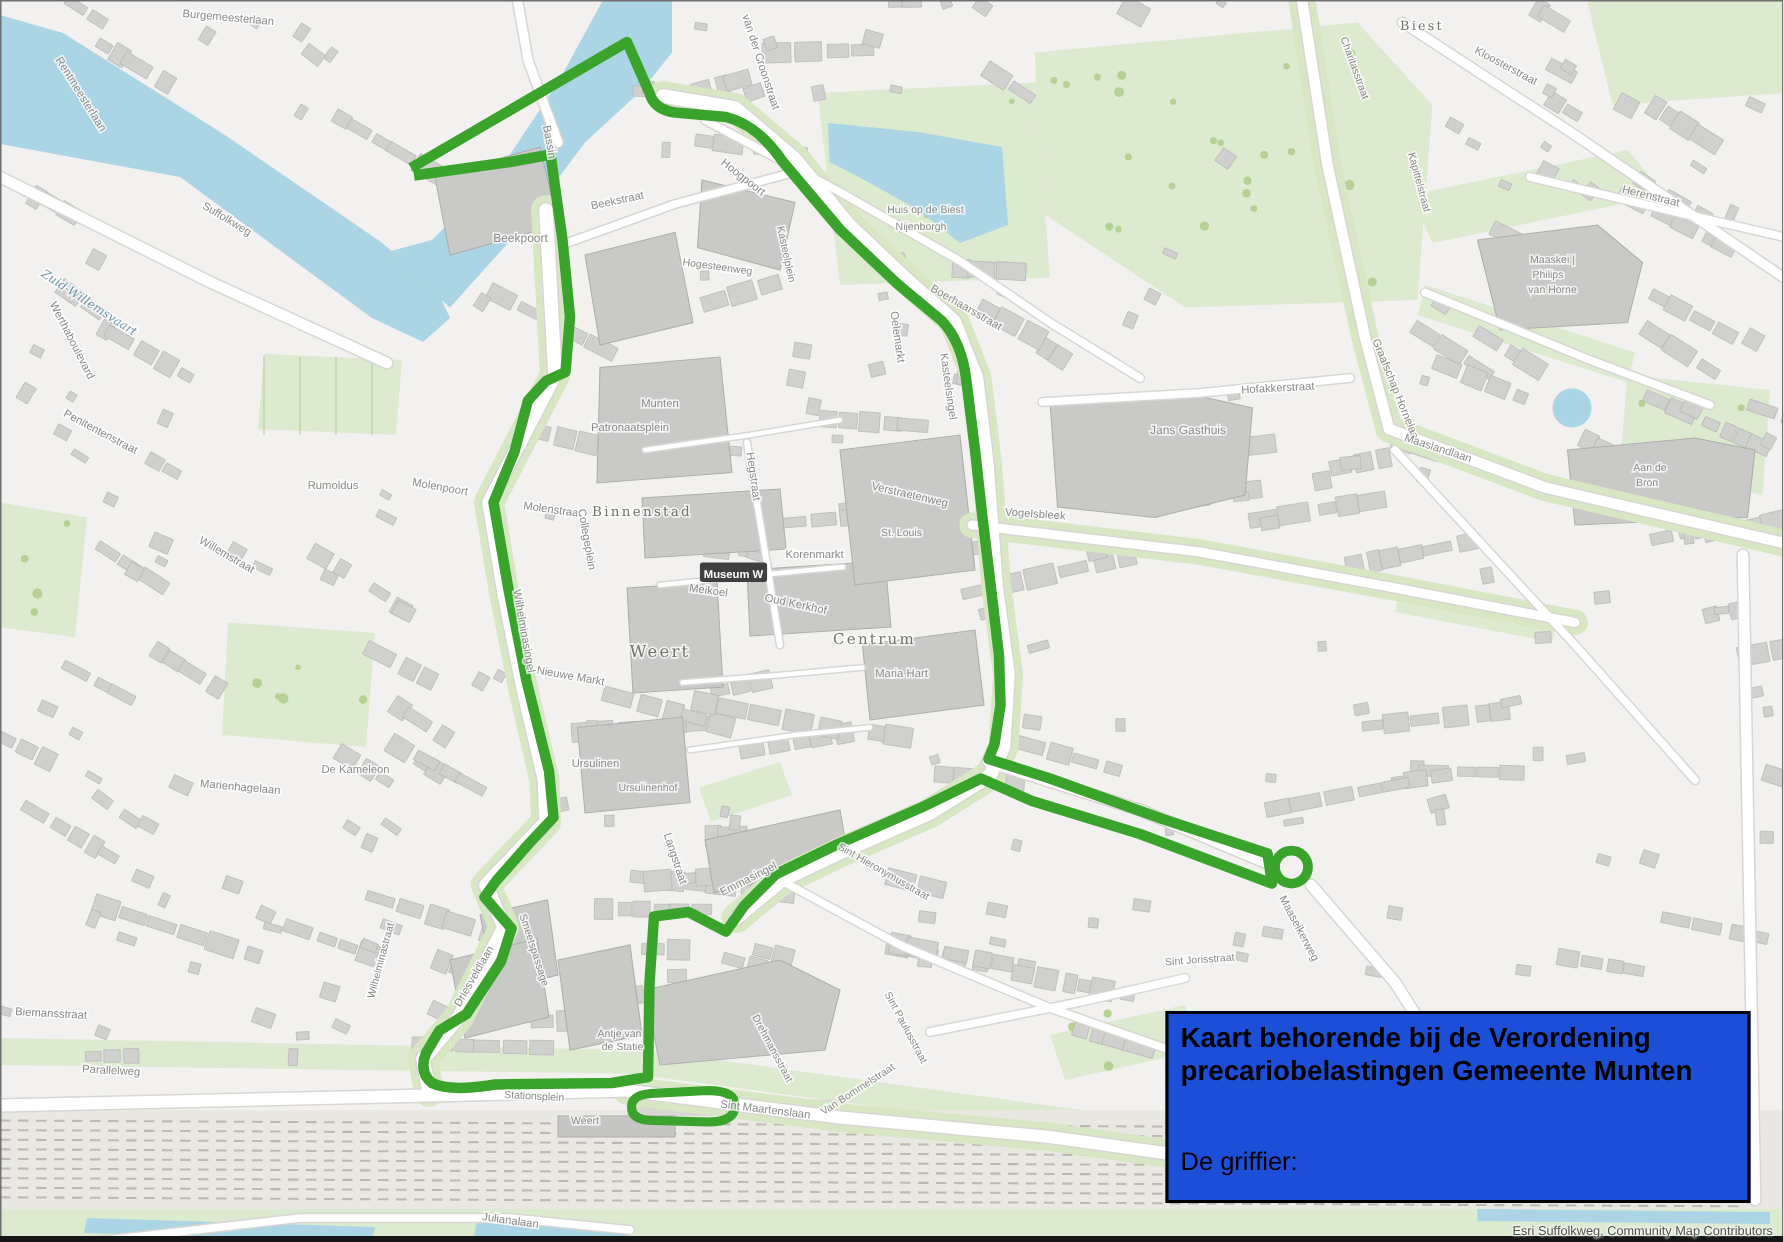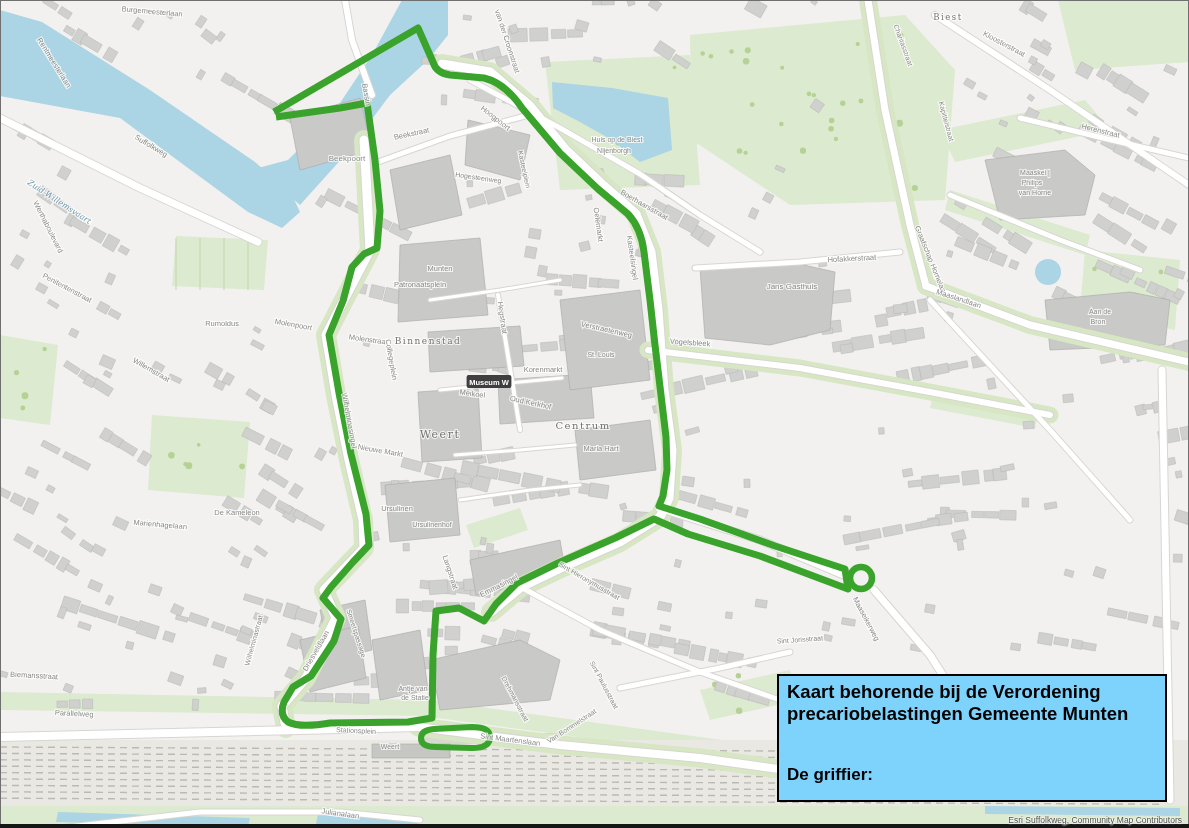--- a/index.html
+++ b/index.html
@@ -1,23 +1,23 @@
 <!DOCTYPE html>
 <html><head>
 <meta charset="utf-8">
 <style>
   html,body{margin:0;padding:0;background:#ffffff;}
   #stage{position:relative;width:1189px;height:828px;overflow:hidden;background:#f2f1ef;
          font-family:"Liberation Sans",sans-serif;}
   #map-svg{position:absolute;left:0;top:0;}
-  #title-box{position:absolute;left:777px;top:674px;width:390px;height:128px;background:#7dd3fc;
+  #title-box{position:absolute;left:777px;top:674px;width:390px;height:128px;background:#1d4ed8;
              border:2px solid #000;box-sizing:border-box;padding:5px 8px;color:#000;}
   #title-box .tline{font-weight:bold;font-size:18.5px;line-height:22px;white-space:nowrap;
                     font-family:"Liberation Sans",sans-serif;}
-  #griffier{font-weight:bold;font-size:17px;margin-top:40px;}
+  #griffier{font-weight:normal;font-size:17px;margin-top:40px;}
   #attribution{position:absolute;right:7px;bottom:3px;font-size:8.5px;color:#4e4e4c;
                text-shadow:0 0 2px #fff,0 0 2px #fff,0 0 2px #fff;}
   text{user-select:none;}
 </style>
 </head>
 <body>
 
 <div id="stage">
   <svg id="map-svg" width="1189" height="828" viewBox="0 0 1189 828">
     <g id="layer-parks">

